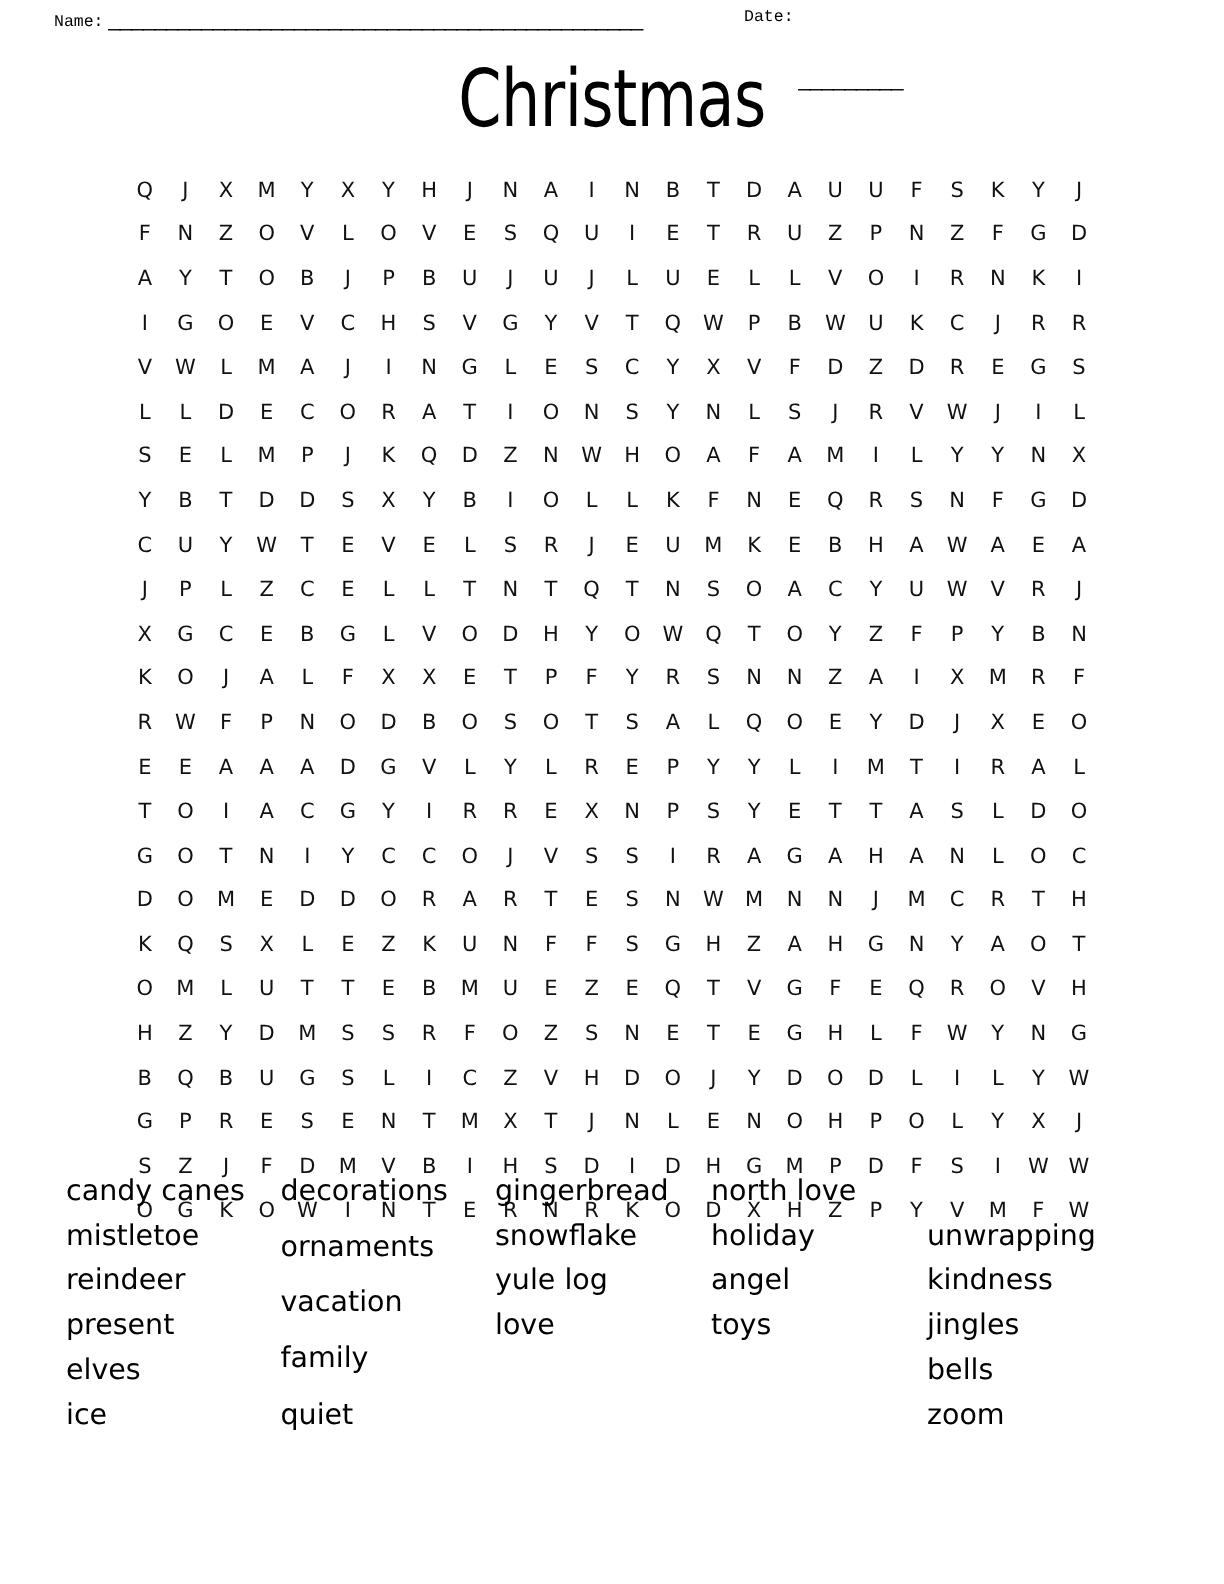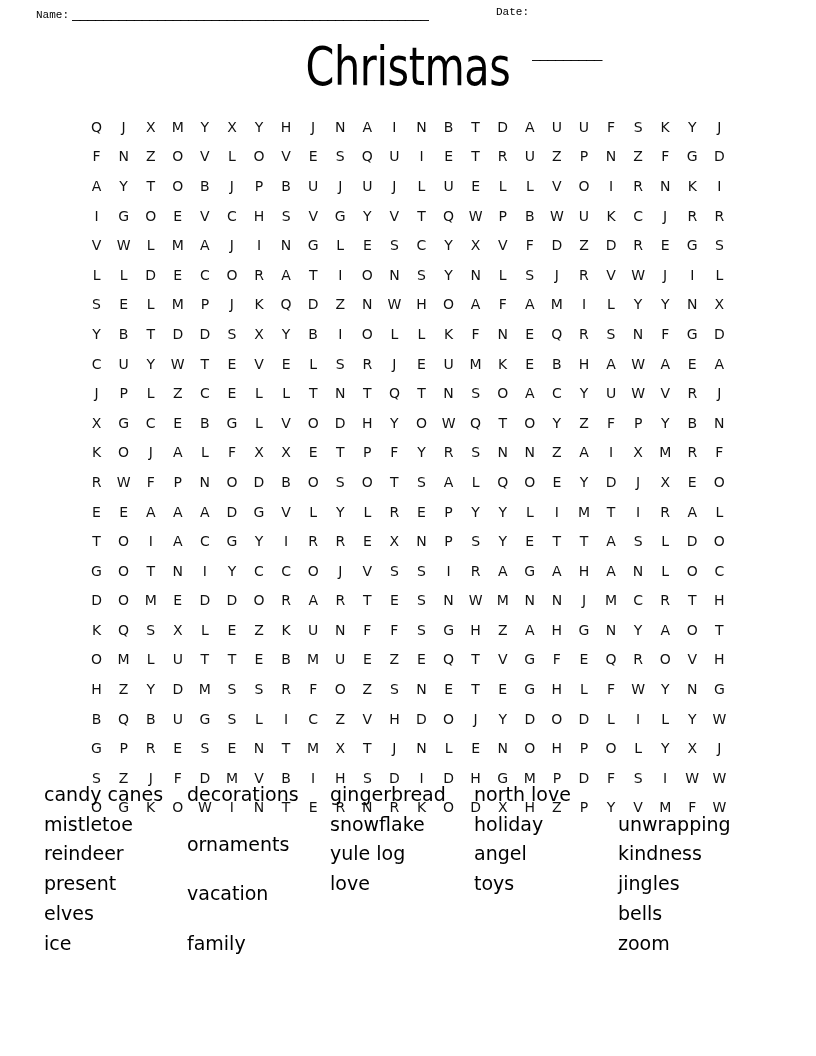--- a/index.html
+++ b/index.html
@@ -772,20 +772,21 @@
       <div class="word-item">reindeer</div>
       <div class="word-item">present</div>
       <div class="word-item">elves</div>
       <div class="word-item">ice</div>
     </div>
     <div class="word-col word-col-1">
       <div class="word-item">decorations</div>
       <div class="word-item">ornaments</div>
       <div class="word-item">vacation</div>
       <div class="word-item">family</div>
+      <div class="word-item">quiet</div>
     </div>
     <div class="word-col word-col-2">
       <div class="word-item">gingerbread</div>
       <div class="word-item">snowflake</div>
       <div class="word-item">yule log</div>
       <div class="word-item">love</div>
     </div>
     <div class="word-col word-col-3">
       <div class="word-item">north love</div>
       <div class="word-item">holiday</div>

